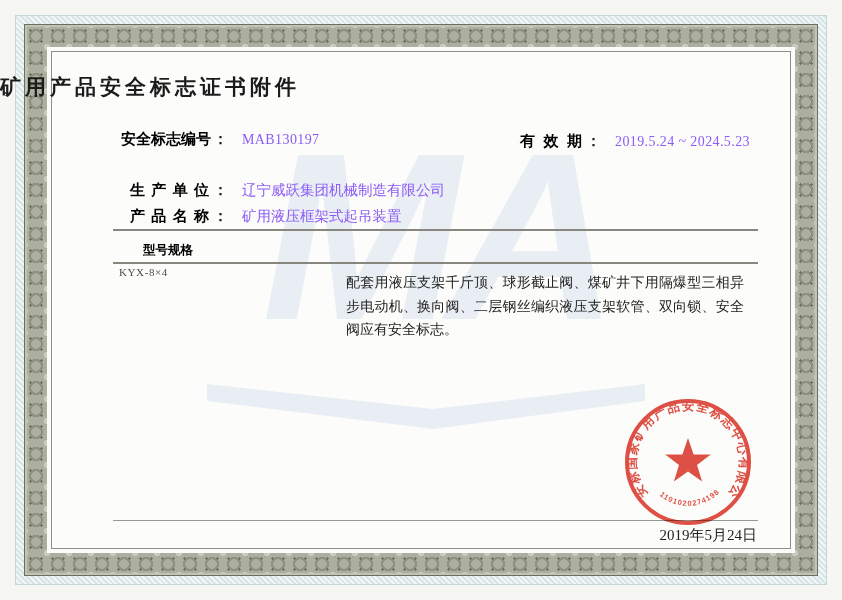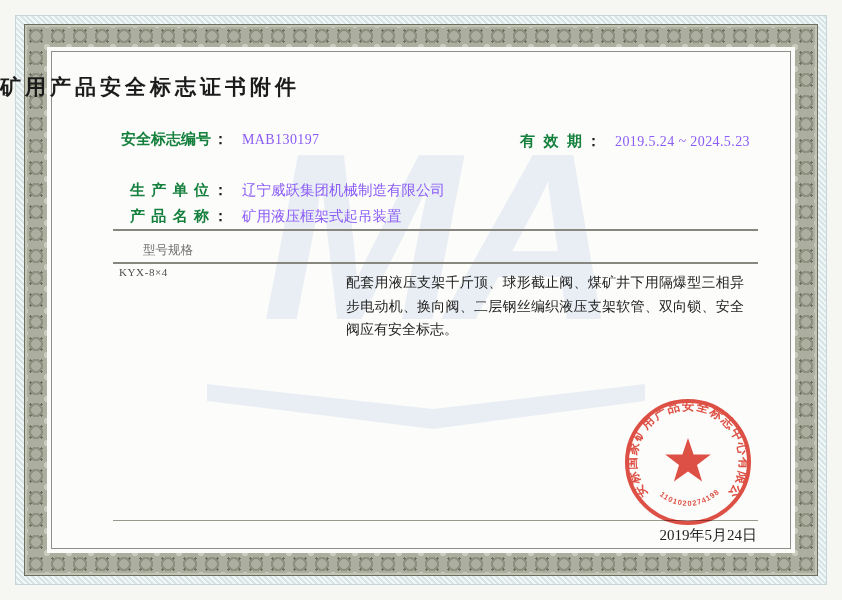--- a/index.html
+++ b/index.html
@@ -46,30 +46,30 @@
 
   
   .doc-title{
     position:absolute;left:0;right:0;top:73px;
     text-align:left;font-size:21px;font-weight:bold;letter-spacing:4px;
     color:#1b1b1b;
   }
   .field-row{position:absolute;height:22px;font-size:15px;white-space:nowrap;}
   .field-label{
     display:inline-block;vertical-align:top;
-    font-weight:bold;color:#15803d;
+    font-weight:bold;color:#000000;
     text-align:justify;text-align-last:justify;
   }
   .field-colon{display:inline-block;font-weight:bold;margin-left:4px;}
   .field-value{display:inline-block;margin-left:14px;color:#8b5cf6;}
   .mono-ish{font-size:14px;letter-spacing:0.4px;}
 
   .rule{position:absolute;background:#87877f;}
 
-  .tbl-head{position:absolute;font-size:12.5px;font-weight:normal;color:#737373;white-space:nowrap;}
+  .tbl-head{position:absolute;font-size:12.5px;font-weight:bold;color:#000000;white-space:nowrap;}
 
   .row-model{
     position:absolute;left:119px;top:266px;
     font-size:11px;letter-spacing:0.6px;color:#4c4c4c;
   }
   .row-desc{
     position:absolute;left:346px;top:272px;width:398px;
     font-size:14px;line-height:23.5px;color:#232323;
     text-align:justify;
     font-family:Liberation Mono, monospace;

